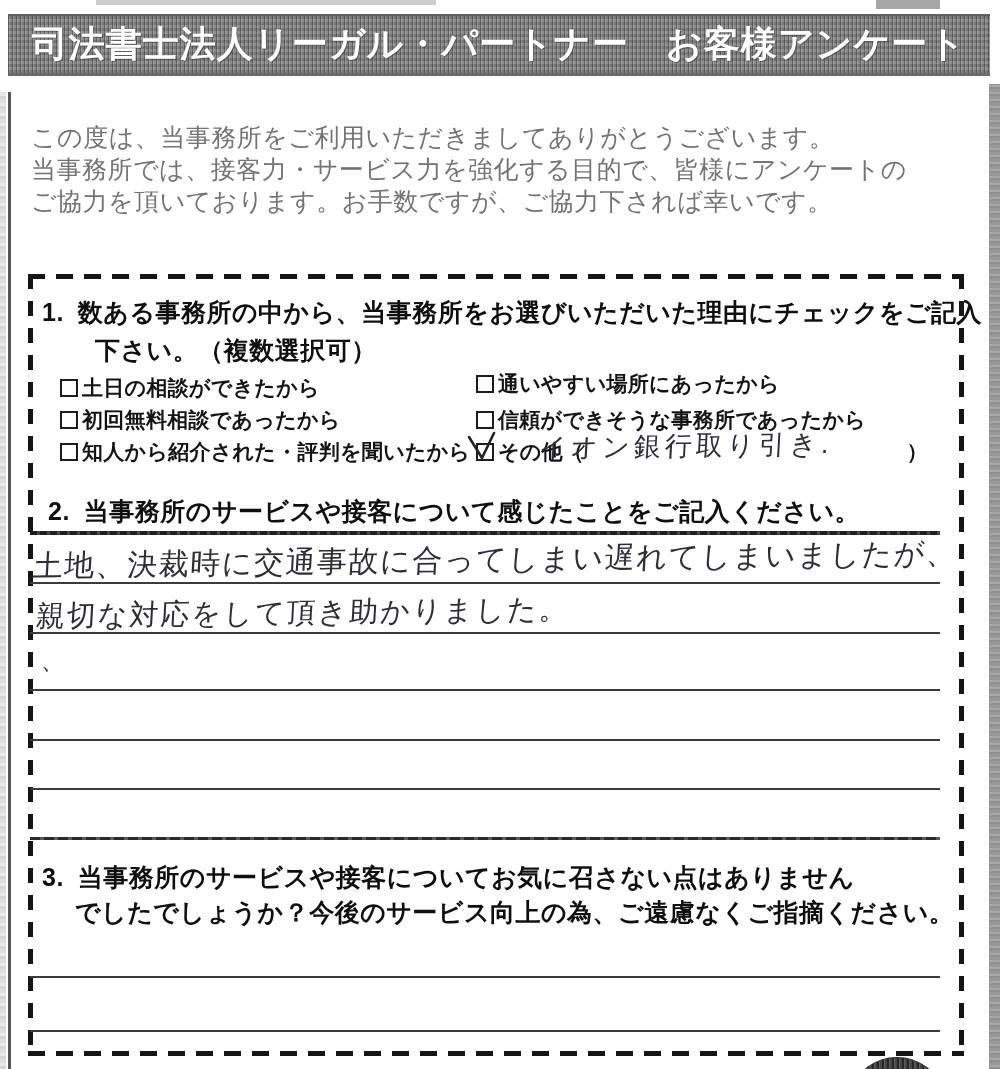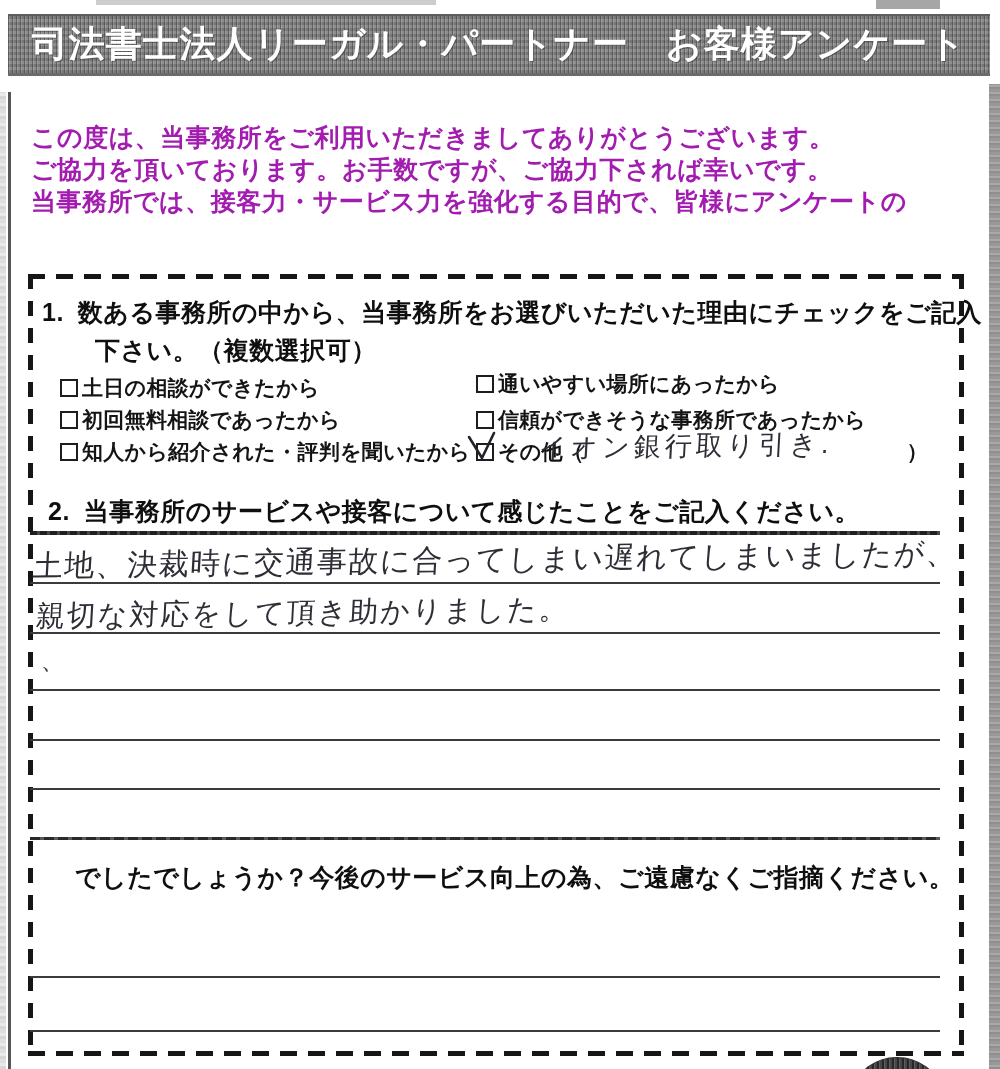--- a/index.html
+++ b/index.html
@@ -53,21 +53,21 @@
   }
   
   .body-box{
     position:absolute;left:8px;top:92px;width:979px;height:977px;
     border-left:3px solid #565656;
     box-sizing:border-box;
   }
   
   .intro{
     position:absolute;left:31px;top:121px;width:930px;
-    font-size:25px;line-height:32px;font-weight:700;color:#a21caf;
+    font-size:25px;line-height:32px;font-weight:400;color:#737373;
     letter-spacing:.5px;
   }
   
   .dash-h{position:absolute;height:5px;background:repeating-linear-gradient(90deg,#161616 0 17px,transparent 17px 28px);}
   .dash-v{position:absolute;width:5px;background:repeating-linear-gradient(180deg,#161616 0 15px,transparent 15px 27px);}
   .db-top{left:28px;top:274px;width:936px;}
   .db-bottom{left:28px;top:1051px;width:936px;}
   .db-left{left:28px;top:274px;height:782px;}
   .db-right{left:959px;top:274px;height:782px;}
   
@@ -122,22 +122,22 @@
   <div class="artifact edge-right"></div>
 
   <div class="banner">
     <div class="banner-title">司法書士法人リーガル・パートナー　お客様アンケート</div>
   </div>
 
   <div class="body-box"></div>
 
   <div class="intro">
     <div>この度は、当事務所をご利用いただきましてありがとうございます。</div>
+    <div>当事務所では、接客力・サービス力を強化する目的で、皆様にアンケートの</div>
     <div>ご協力を頂いております。お手数ですが、ご協力下されば幸いです。</div>
-    <div>当事務所では、接客力・サービス力を強化する目的で、皆様にアンケートの</div>
   </div>
 
   <div class="dash-h db-top"></div>
   <div class="dash-h db-bottom"></div>
   <div class="dash-v db-left"></div>
   <div class="dash-v db-right"></div>
 
   <div class="q-title q1">
     <div><span class="qnum">1.</span><span>数ある事務所の中から、当事務所をお選びいただいた理由にチェックをご記入</span></div>
     <div class="indent">下さい。（複数選択可）</div>
@@ -176,20 +176,21 @@
   <div class="hline" style="top:582px"></div>
   <div class="hw hw2">親切な対応をして頂き助かりました。</div>
   <div class="hline" style="top:632px"></div>
   <div class="stray hw">、</div>
   <div class="hline" style="top:689px"></div>
   <div class="hline" style="top:739px"></div>
   <div class="hline" style="top:788px"></div>
   <div class="hline grain" style="top:837px"></div>
 
   <div class="q-title q3">
+    <div><span class="qnum">3.</span><span>当事務所のサービスや接客についてお気に召さない点はありません</span></div>
     <div class="indent">でしたでしょうか？今後のサービス向上の為、ご遠慮なくご指摘ください。</div>
   </div>
   <div class="hline" style="top:976px"></div>
   <div class="hline" style="top:1030px"></div>
 
   <div class="arc"></div>
 
 </div>
 
 </body></html>

